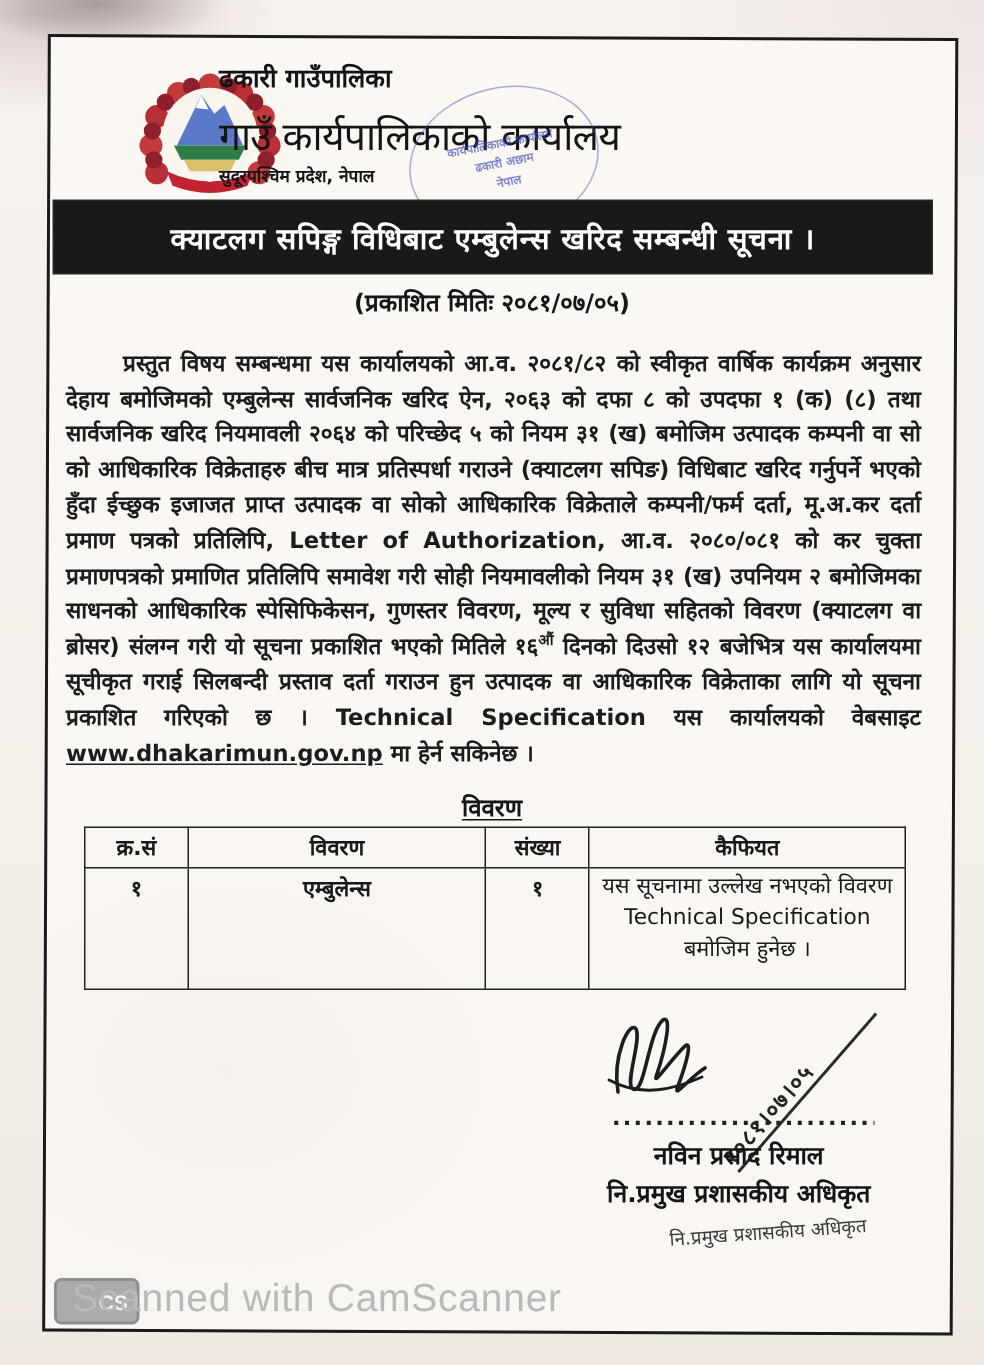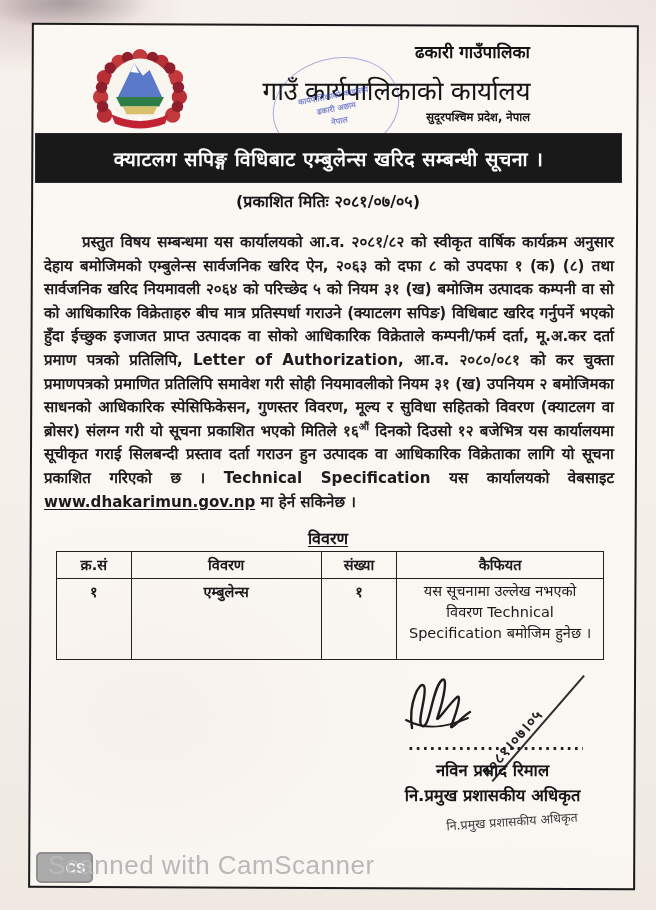--- a/index.html
+++ b/index.html
@@ -24,21 +24,21 @@
   .doc-border{
     position:absolute;left:30px;top:24px;width:603px;height:861px;
     border:2.5px solid #1a1a1a;
     background:
       radial-gradient(400px 300px at 20% 80%, rgba(235,220,220,.25), rgba(235,220,220,0) 70%),
       linear-gradient(180deg,#fbf8f4 0%,#faf7f2 100%);
     transform:rotate(.25deg);
   }
   .abs{position:absolute;}
   
-  .hdr{left:160px;top:40px;width:370px;text-align:right;color:#141414;}
+  .hdr{left:146px;top:40px;width:370px;text-align:left;color:#141414;}
   .hdr .l1{font-size:17px;font-weight:700;}
   .hdr .l2{font-size:26px;font-weight:400;margin-top:9px;letter-spacing:-.5px;}
   .hdr .l3{font-size:16px;font-weight:700;margin-top:2px;}
   .hdr .l4{font-size:11.5px;font-weight:700;margin-top:1px;}
   
   .emblem{left:92px;top:47px;width:96px;height:96px;}
   
   .stamp{
     left:272px;top:58px;width:126px;height:96px;
     border:1.6px solid rgba(62,80,190,.45);
@@ -70,21 +70,21 @@
   .bodytext sup{font-size:10px;vertical-align:super;line-height:0;}
   
   .tbl-title{left:0;top:527px;width:656px;text-align:center;
     font-size:16px;font-weight:700;color:#161616;text-decoration:underline;text-underline-offset:2px;}
   table.viv{
     position:absolute;left:56px;top:551px;width:548px;
     border-collapse:collapse;color:#191919;
     font-size:14.5px;font-weight:700;
   }
   table.viv th,table.viv td{
-    border:1.6px solid #222;text-align:center;padding:2px 8px;vertical-align:top;
+    border:1.6px solid #222;text-align:center;padding:2px 3px;vertical-align:top;
   }
   table.viv th{height:22px;font-weight:700;}
   table.viv td{height:76px;}
   td.kaifiyat{vertical-align:middle;font-weight:400;line-height:1.45;padding:4px 14px;}
   .c1{width:64px;} .c2{width:200px;} .c3{width:64px;} .c4{width:210px;}
   
   .sig-squiggle{left:398px;top:668px;width:110px;height:78px;}
   .sig-date{
     left:493px;top:760px;width:140px;
     transform:rotate(-49deg);transform-origin:left bottom;

